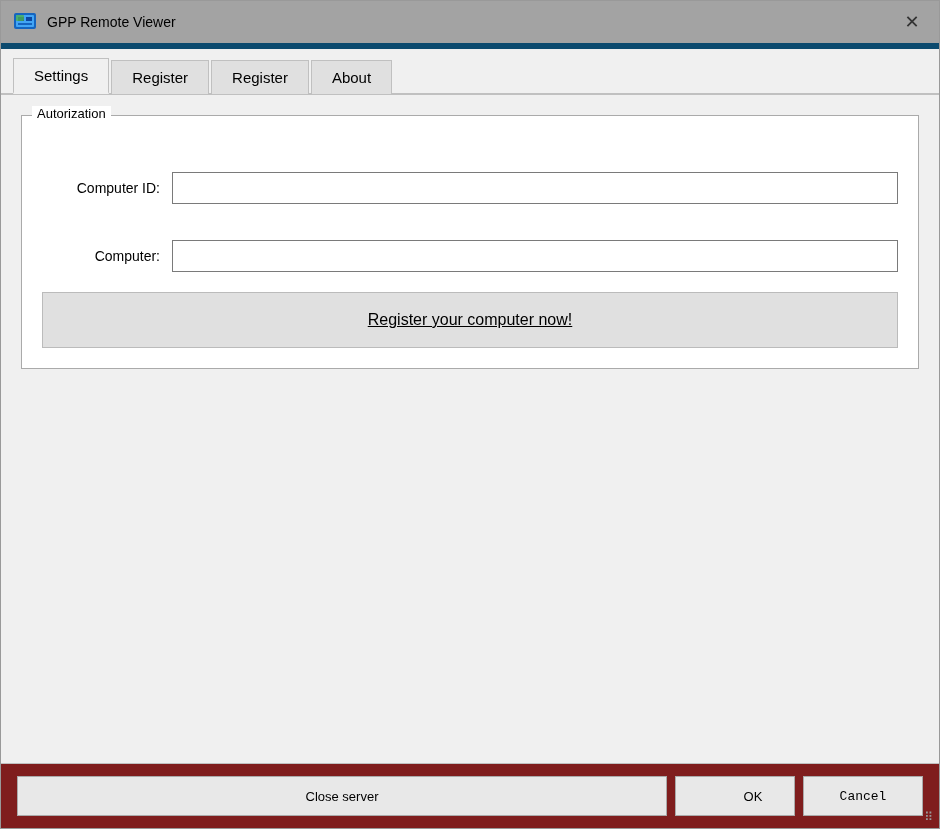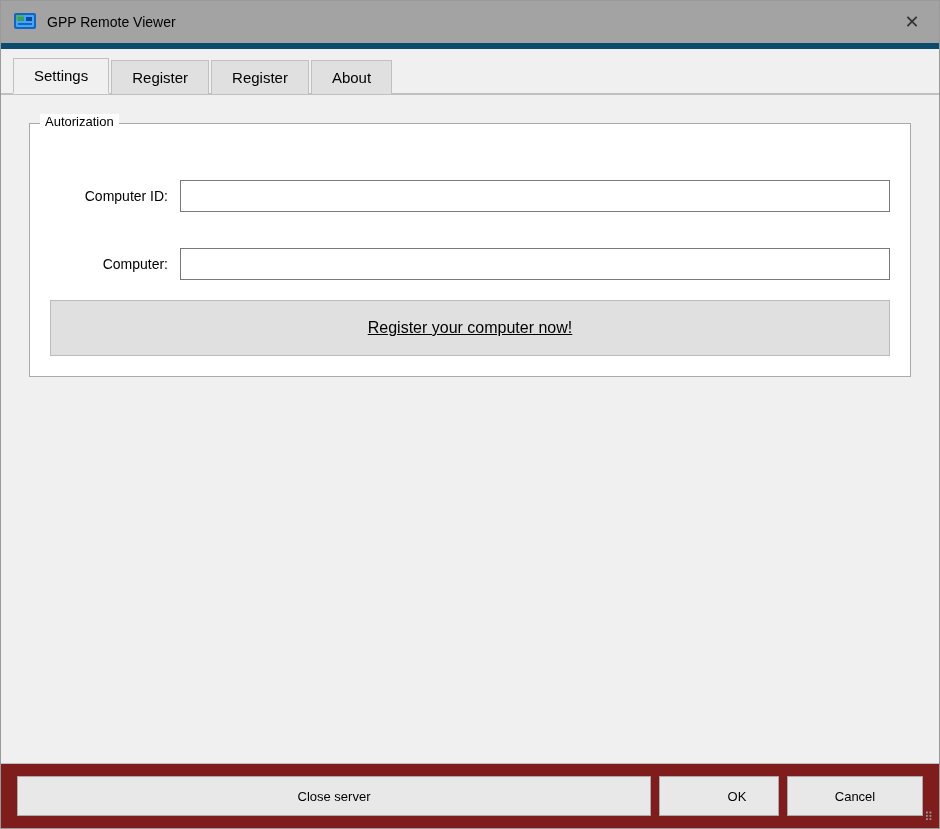--- a/index.html
+++ b/index.html
@@ -99,21 +99,21 @@
 
     .tab.active {
       background: #f0f0f0;
       border-bottom: 2px solid #f0f0f0;
       font-weight: normal;
       z-index: 1;
     }
 
     .content-area {
       flex: 1;
-      padding: 28px;
+      padding: 20px;
       background: #f0f0f0;
     }
 
     .group-box {
       border: 1px solid #aaa;
       background: #fff;
       padding: 20px;
       margin-bottom: 20px;
       position: relative;
     }
@@ -191,21 +191,22 @@
     .btn-close-server {
       flex: 1;
     }
 
     .btn-ok {
       width: 120px;
       padding-left: 36px;
     }
 
     .btn-cancel {
-      width: 136px;
+      width: 120px;
+      font-family: Liberation Mono, monospace;
     }
 
     .resize-handle {
       position: absolute;
       bottom: 4px;
       right: 6px;
       color: #999;
       font-size: 12px;
       user-select: none;
     }

